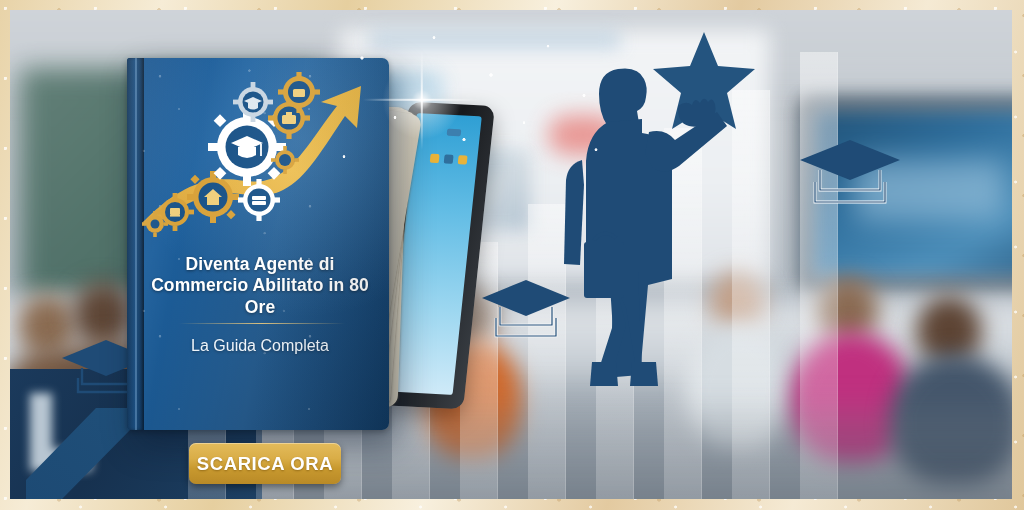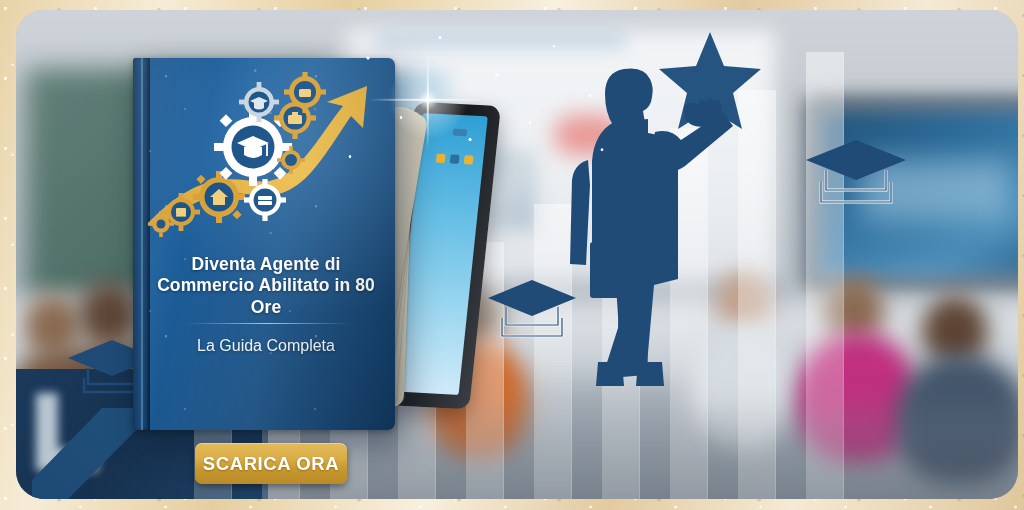--- a/index.html
+++ b/index.html
@@ -35,25 +35,24 @@
       radial-gradient(circle at 73% 62%, rgba(255,255,255,.75) 0 1.2px, transparent 1.6px),
       radial-gradient(circle at 88% 33%, rgba(190,150,90,.42) 0 1.5px, transparent 2px),
       radial-gradient(circle at 95% 80%, rgba(255,255,255,.8) 0 1.3px, transparent 1.7px);
     background-size:90px 70px,70px 90px,110px 60px,80px 80px,
                     100px 70px,60px 100px,95px 75px,85px 65px;
     opacity:.9;
   }
 
   
   .stage {
-    position:absolute; left:16px; top:10px;
+    position:absolute; left:10px; top:10px;
     width:1002px; height:489px;
     overflow:hidden; z-index:2;
     background:#b9bfc6;
-    border-radius:28px;
   }
 
   
   .photo { position:absolute; inset:0; overflow:hidden; }
 
   .ph-base{
     position:absolute; inset:-40px;
     background:
       linear-gradient(180deg,#c3c8ce 0%,#bfc5cb 30%,#b4bcc4 55%,#a7b0b9 75%,#9aa4ae 100%);
   }

